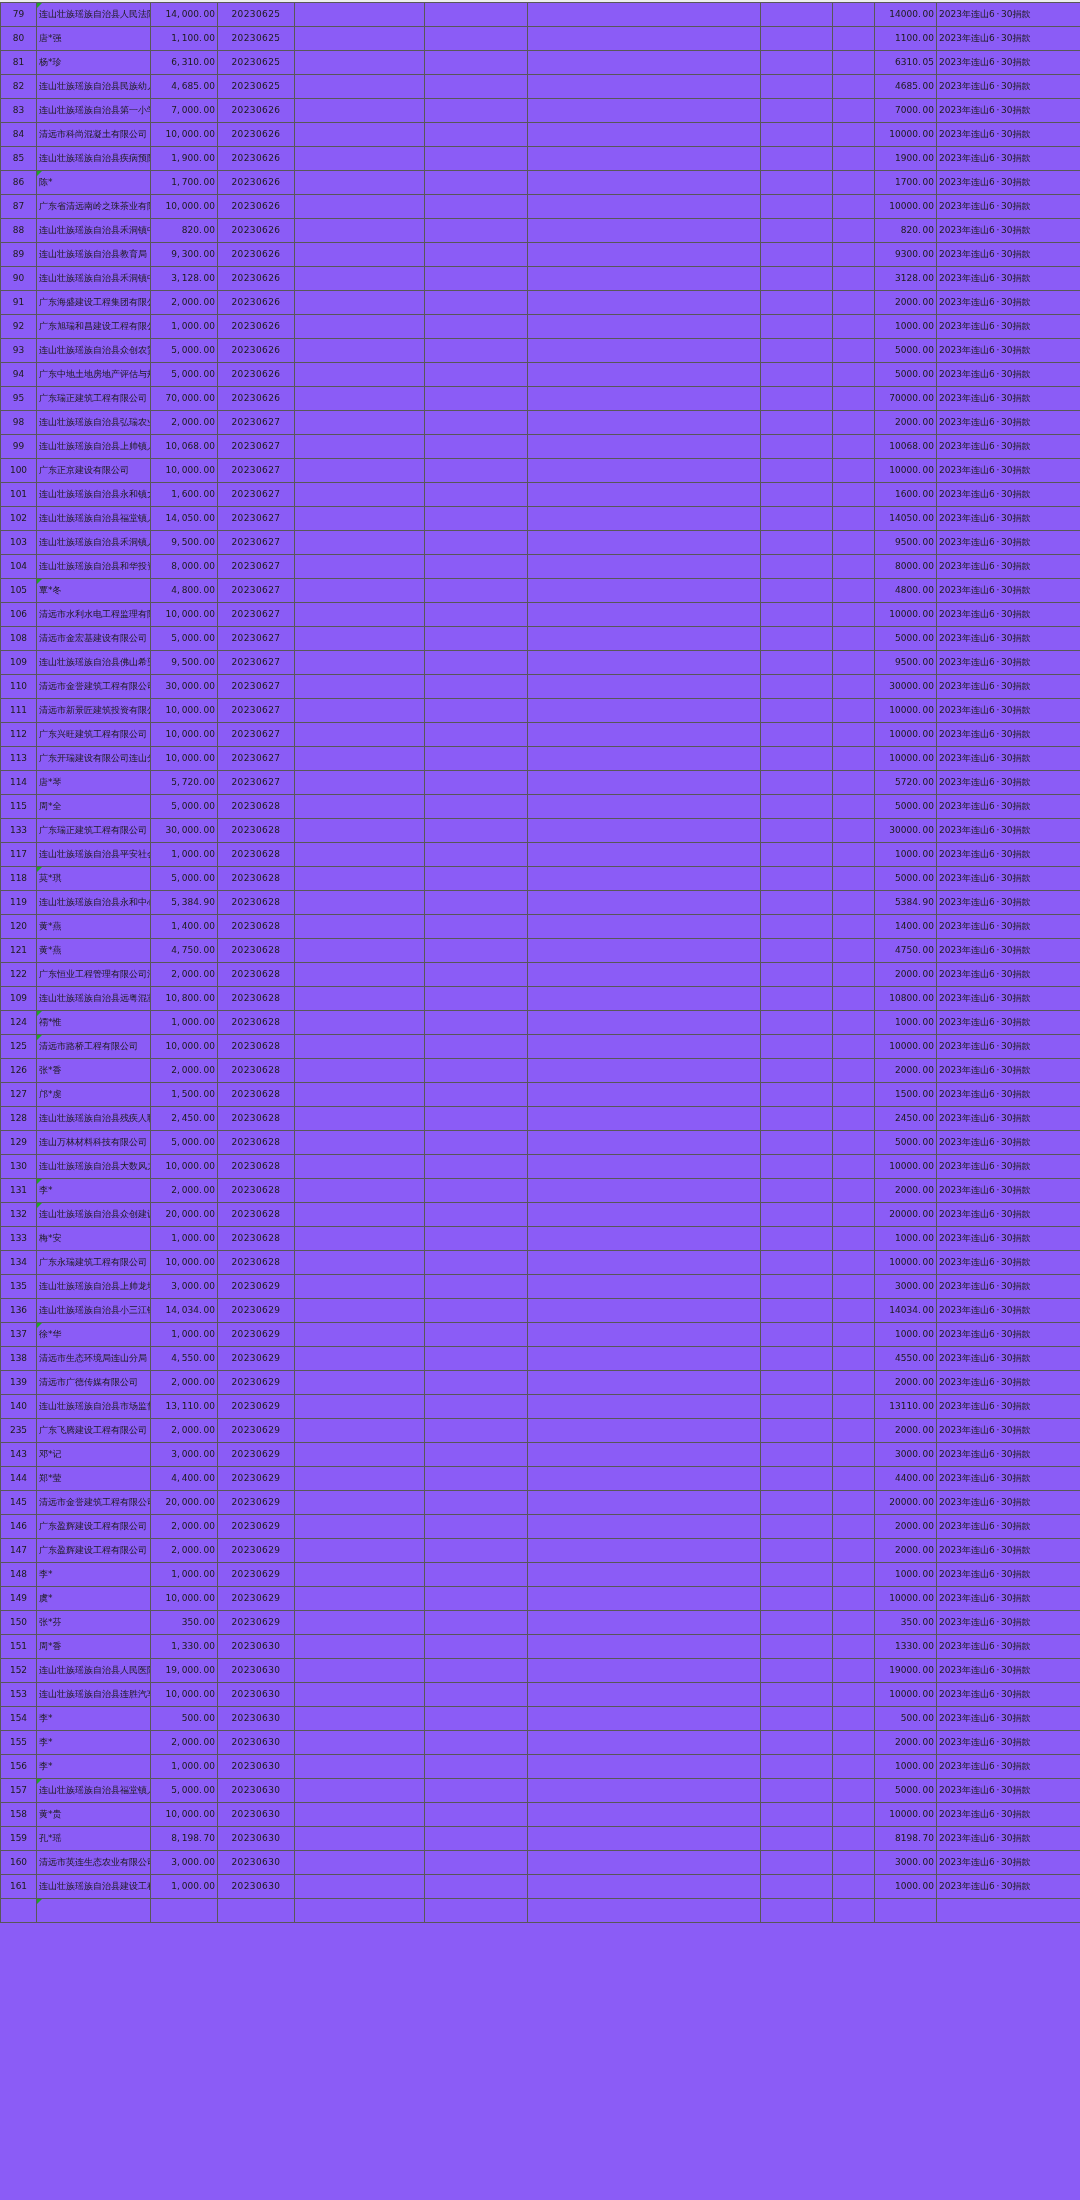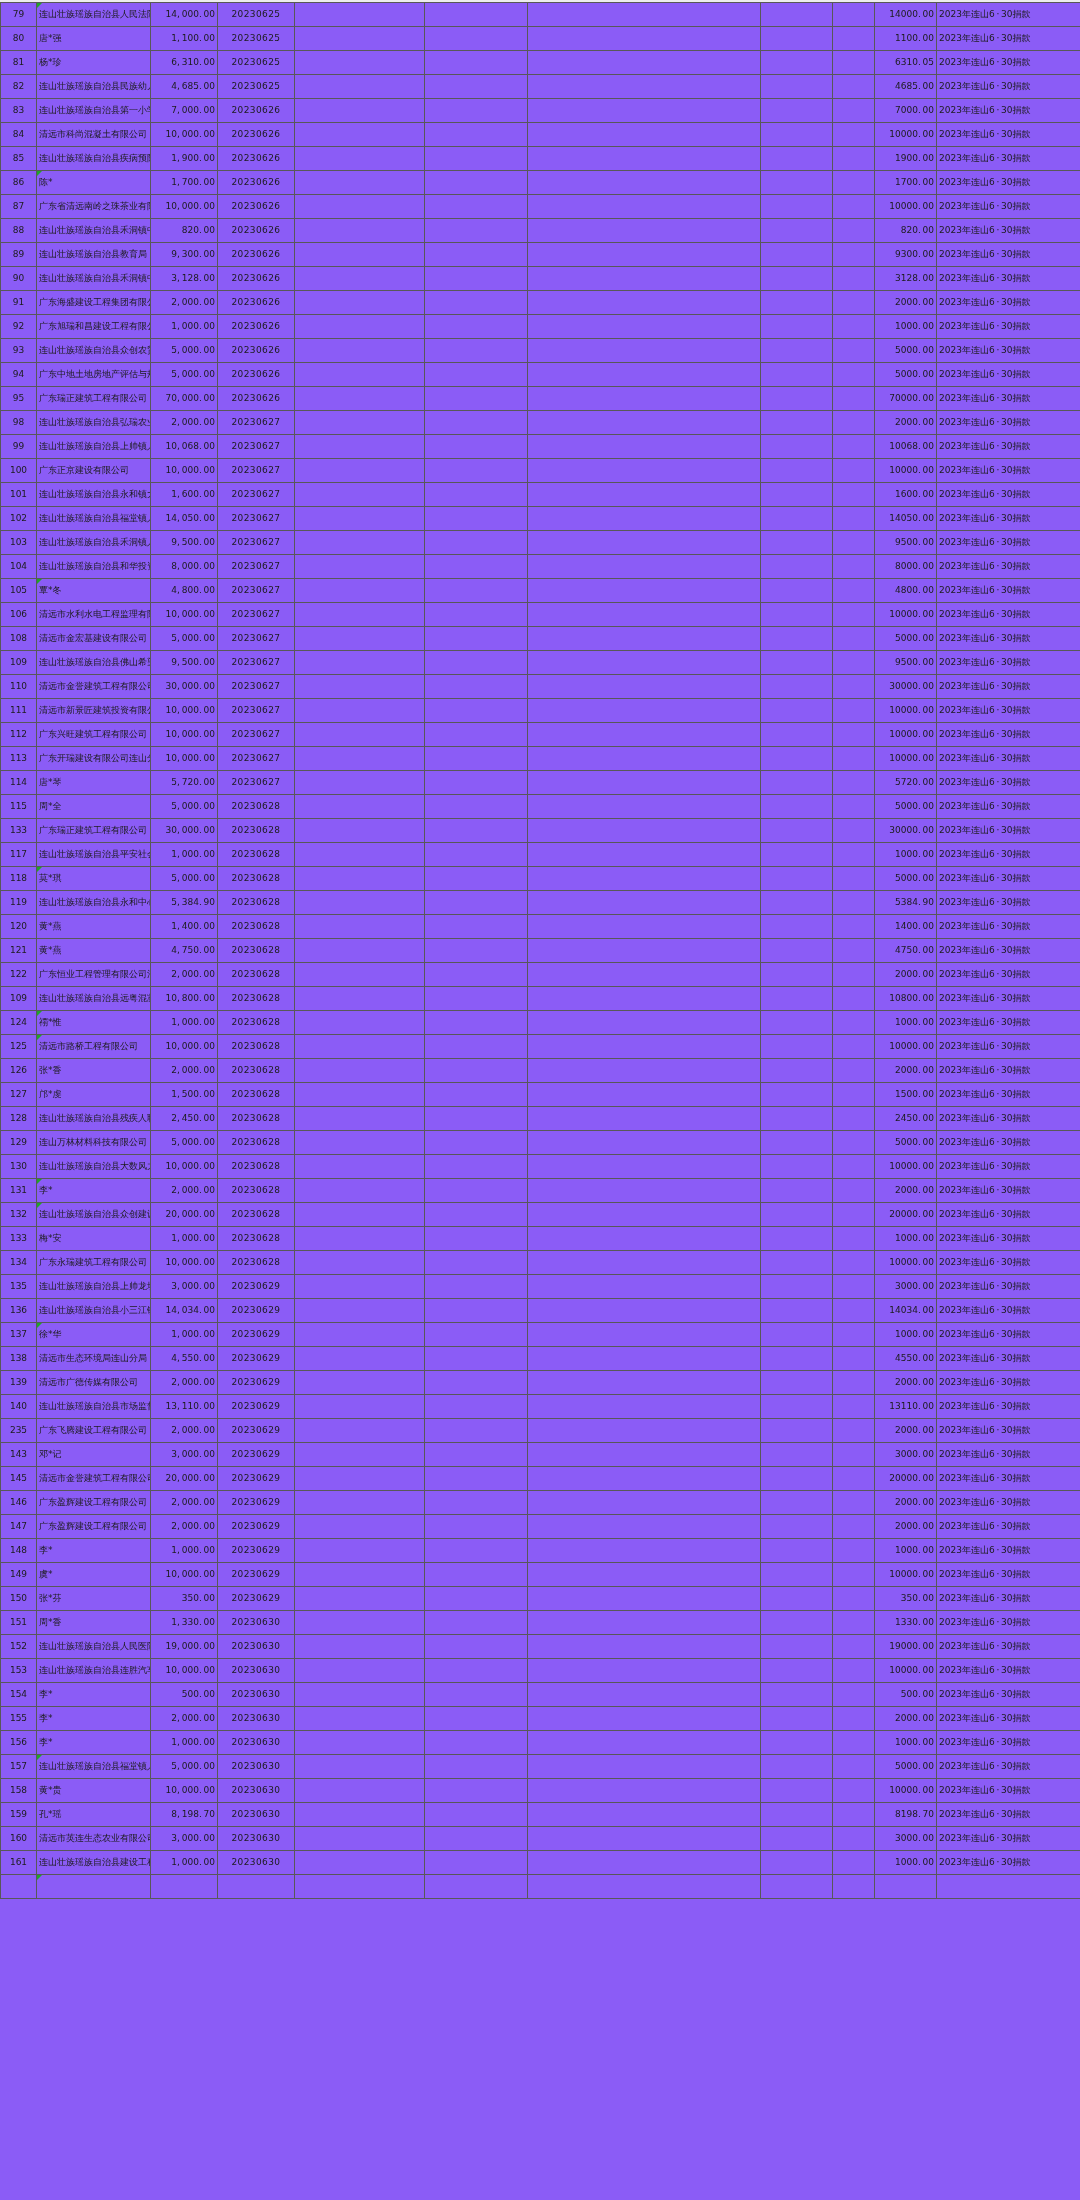--- a/index.html
+++ b/index.html
@@ -829,20 +829,33 @@
           <td class="c-date">20230629</td>
           <td class="c-empty"></td>
           <td class="c-empty"></td>
           <td class="c-empty"></td>
           <td class="c-empty"></td>
           <td class="c-empty"></td>
           <td class="c-amt2">3000. 00</td>
           <td class="c-label">2023年连山6 · 30捐款</td>
         </tr>
         <tr>
+          <td class="c-no">144</td>
+          <td class="c-name"><span>郑*莹</span></td>
+          <td class="c-amt">4, 400. 00</td>
+          <td class="c-date">20230629</td>
+          <td class="c-empty"></td>
+          <td class="c-empty"></td>
+          <td class="c-empty"></td>
+          <td class="c-empty"></td>
+          <td class="c-empty"></td>
+          <td class="c-amt2">4400. 00</td>
+          <td class="c-label">2023年连山6 · 30捐款</td>
+        </tr>
+        <tr>
           <td class="c-no">145</td>
           <td class="c-name"><span>清远市金誉建筑工程有限公司</span></td>
           <td class="c-amt">20, 000. 00</td>
           <td class="c-date">20230629</td>
           <td class="c-empty"></td>
           <td class="c-empty"></td>
           <td class="c-empty"></td>
           <td class="c-empty"></td>
           <td class="c-empty"></td>
           <td class="c-amt2">20000. 00</td>

